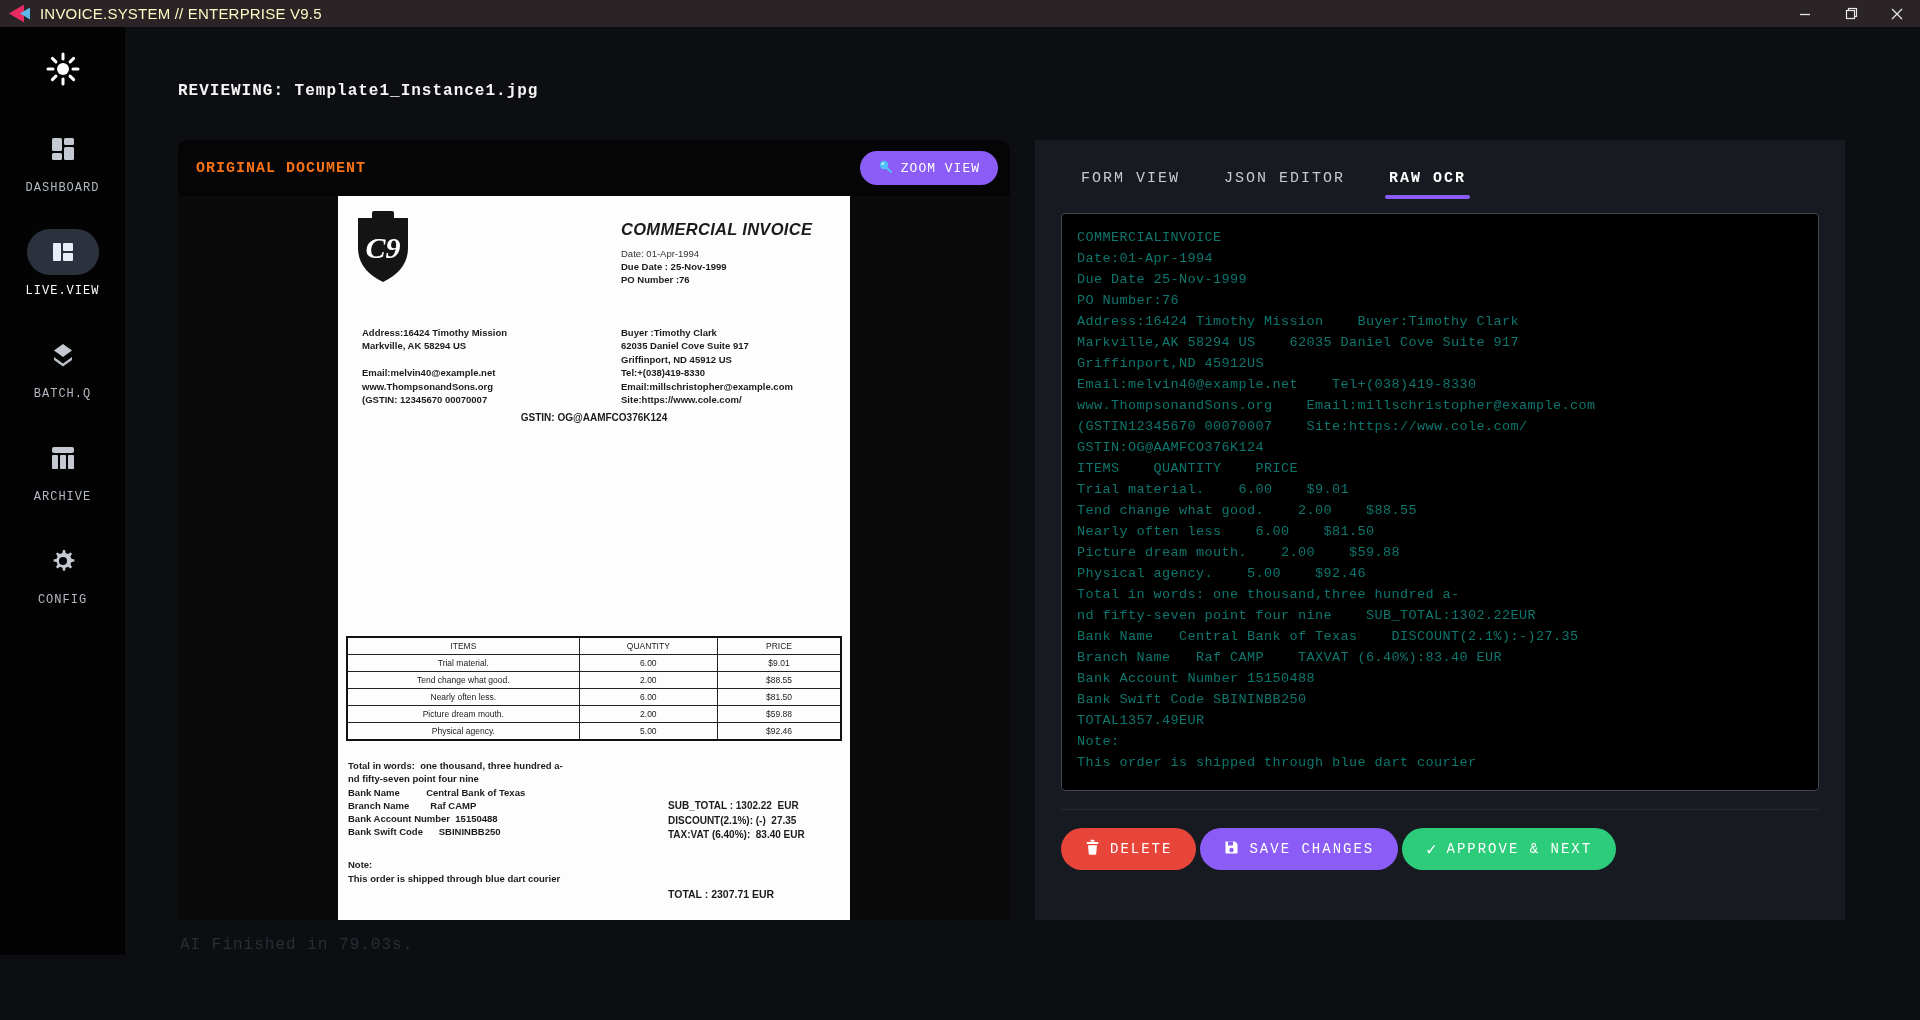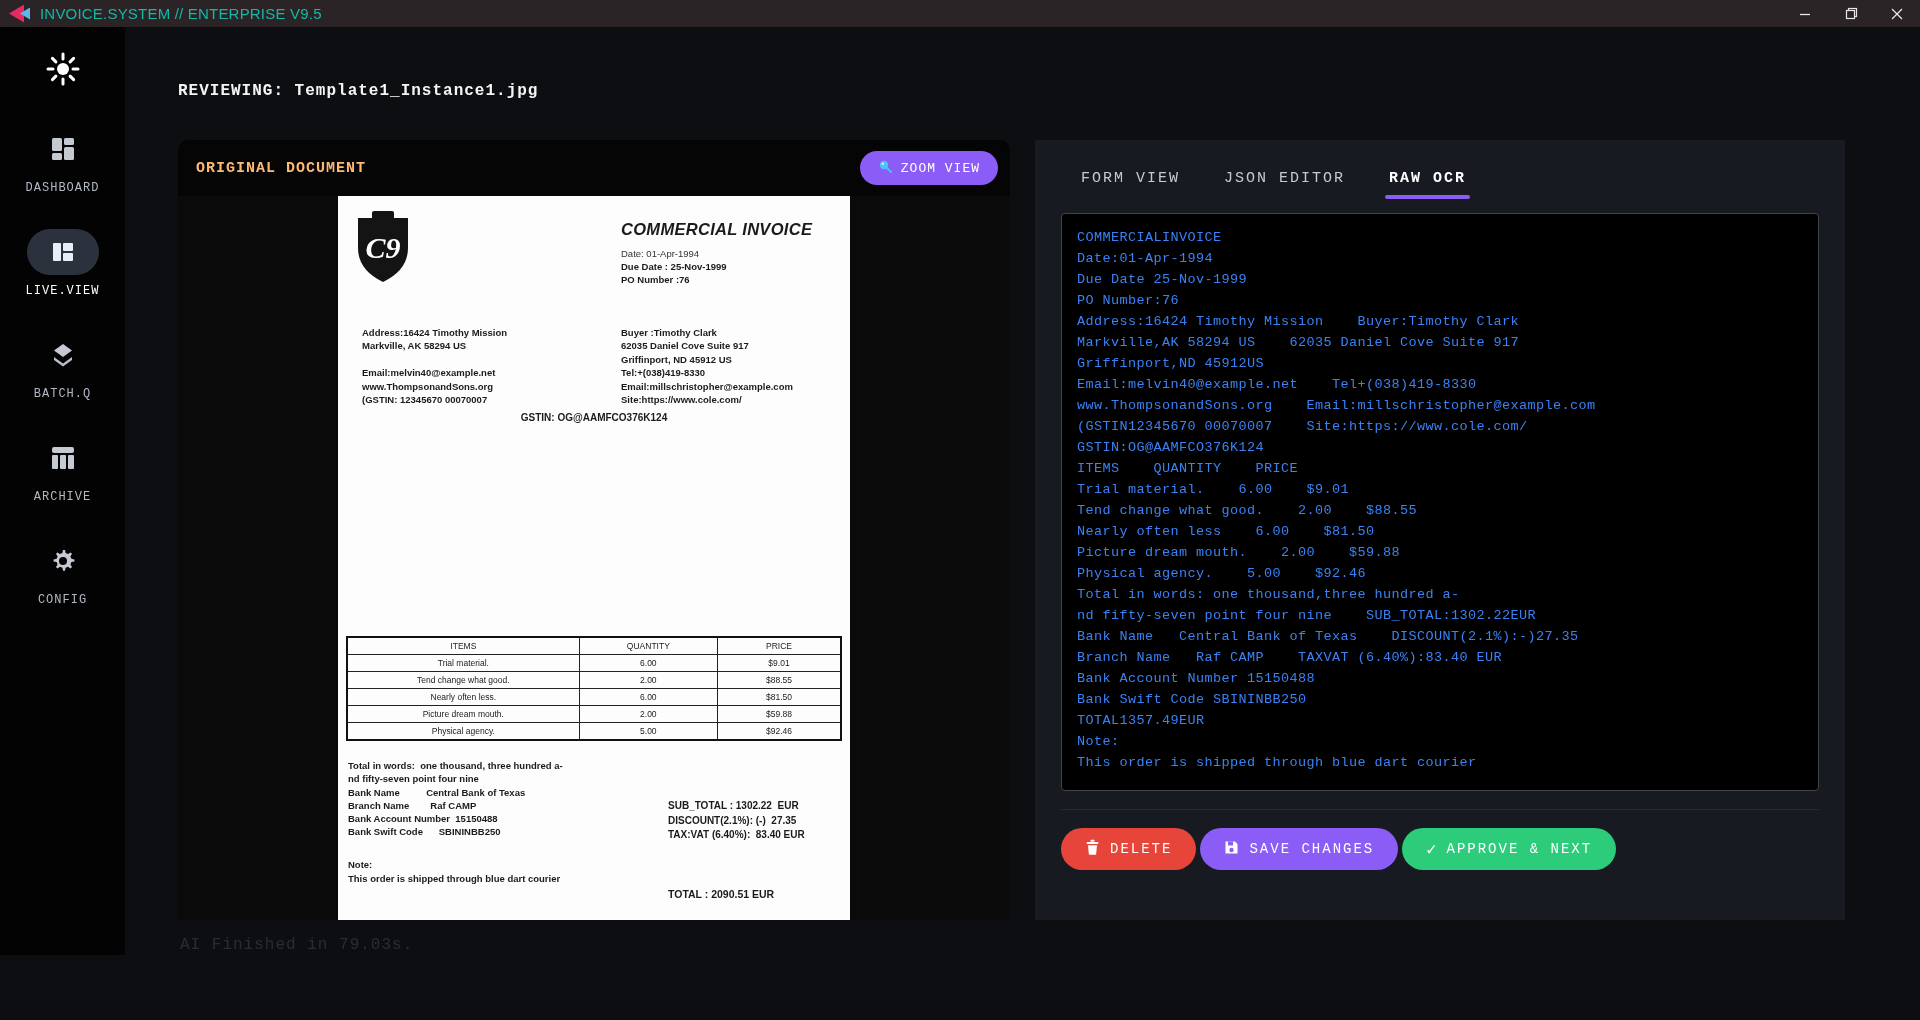--- a/index.html
+++ b/index.html
@@ -7,21 +7,21 @@
               font-family:"Liberation Mono", monospace; }
 
   
   .titlebar { position:absolute; top:0; left:0; width:1920px; height:27px;
               background:#2b2426; display:flex; align-items:center; padding-left:9px; }
   .tb-logo { width:22px; height:20px; position:relative; margin-right:9px; }
   .tb-logo .tri-pink { position:absolute; left:0; top:1px; width:15px; height:18px;
               background:#e82a63; clip-path:polygon(100% 0,0 50%,100% 100%); }
   .tb-logo .tri-blue { position:absolute; left:11px; top:4px; width:10px; height:12px;
               background:#5bb8e8; clip-path:polygon(100% 0,0 50%,100% 100%); }
-  .tb-title { color:#14b8a6; font-family:"Liberation Sans", sans-serif; font-size:15px;
+  .tb-title { color:#fef9c3; font-family:"Liberation Sans", sans-serif; font-size:15px;
               font-weight:500; letter-spacing:.2px; }
   .tb-controls { margin-left:auto; display:flex; height:27px; }
   .tb-btn { width:46px; height:27px; display:flex; align-items:center; justify-content:center;
             color:#e8e6e6; cursor:pointer; }
   .tb-btn svg { display:block; }
 
   
   .sidebar { position:absolute; top:27px; left:0; width:125px; height:928px; background:#030304;
              display:flex; flex-direction:column; align-items:center;text-align:center; }
   .sun-wrap { margin-top:24px; color:#ffffff; }
@@ -34,21 +34,21 @@
   .nav-item.active .nav-label { color:#ffffff; }
 
   
   .reviewing { position:absolute; left:178px; top:82px; color:#f5f5f5; font-size:16px;
                font-weight:bold; letter-spacing:1px; }
 
   
   .doc-panel { position:absolute; left:178px; top:140px; width:832px; height:780px; }
   .doc-header { height:56px; background:#050506; border-radius:10px 10px 0 0;
                 display:flex; align-items:center; justify-content:space-between; padding:0 12px 0 18px; }
-  .doc-title { color:#fdba74; font-size:15px; font-weight:bold; letter-spacing:1px; }
+  .doc-title { color:#f97316; font-size:15px; font-weight:bold; letter-spacing:1px; }
   .zoom-btn { height:34px; background:#8b5cf6; border:none; border-radius:17px; color:#fff;
               font-family:"Liberation Mono", monospace; font-size:13px; letter-spacing:1px;
               display:flex; align-items:center; gap:8px; padding:8px 18px; cursor:pointer; }
   .doc-body { height:724px; background:#0a0a0b; display:flex; justify-content:center; }
   .page { width:512px; height:724px; background:#fdfdfd; position:relative;
           font-family:"Liberation Sans", sans-serif; color:#1b1b1b; }
 
   
   .shield { position:absolute; left:16px; top:14px; }
   .inv-head-right { position:absolute; left:283px; top:24px; width:215px; }
@@ -76,21 +76,21 @@
   
   .ocr-panel { position:absolute; left:1035px; top:140px; width:810px; height:780px;
                background:#171a21; border-radius:0; padding:22px 26px; }
   .tabs { display:flex; gap:44px; padding-left:20px; margin-top:8px; }
   .tab { font-size:15px; letter-spacing:2px; color:#c6c9d1; cursor:pointer; position:relative; padding-bottom:12px; }
   .tab.active { color:#ffffff; font-weight:bold; }
   .tab.active::after { content:""; position:absolute; left:-4px; right:-4px; bottom:0; height:4px;
                        background:#8b5cf6; border-radius:3px; }
   .ocr-box { margin-top:14px; height:578px; background:#000000; border:1px solid #43434b;
              border-radius:4px; padding:13px 15px; overflow:hidden; }
-  .ocr-box .gen-line { font-size:13.5px; line-height:21px; min-height:21px; color:#3b82f6;
+  .ocr-box .gen-line { font-size:13.5px; line-height:21px; min-height:21px; color:#0f766e;
                        letter-spacing:.4px; white-space:pre; }
   .ocr-divider { margin-top:18px; border-top:1px solid #262b33; }
   .btn-row { margin-top:18px; display:flex; justify-content:flex-start; gap:4px; }
   .action-btn { height:42px; border:none; border-radius:21px; color:#fff; cursor:pointer;
                 font-family:"Liberation Mono", monospace; font-size:14px; letter-spacing:2px;
                 display:flex; align-items:center; gap:10px; padding:0 24px; }
   .btn-delete { background:#e8453a; }
   .btn-save { background:#8b5cf6; }
   .btn-approve { background:#2dcc7a; }
   .check-glyph { font-size:17px; font-weight:bold; letter-spacing:0; }
@@ -286,21 +286,21 @@
               <td>Physical agency.</td>
               <td>5.00</td>
               <td>$92.46</td>
             </tr>
           </tbody>
       </table>
 
       <div class="totals-left"><div class="gen-line">Total in words:  one thousand, three hundred a-</div><div class="gen-line">nd fifty-seven point four nine</div><div class="gen-line">Bank Name          Central Bank of Texas</div><div class="gen-line">Branch Name        Raf CAMP</div><div class="gen-line">Bank Account Number  15150488</div><div class="gen-line">Bank Swift Code      SBININBB250</div></div>
       <div class="totals-right">
         <div><div class="gen-line">SUB_TOTAL : 1302.22  EUR</div><div class="gen-line">DISCOUNT(2.1%): (-)  27.35</div><div class="gen-line">TAX:VAT (6.40%):  83.40 EUR</div></div>
-        <div class="grand-total">TOTAL : 2090.51 EUR</div>
+        <div class="grand-total">TOTAL : 2307.71 EUR</div>
       </div>
 
       <div class="note-block">
         <div>Note:</div>
         <div>This order is shipped through blue dart courier</div>
       </div>
 
     </div>
   </div>
 </div>

